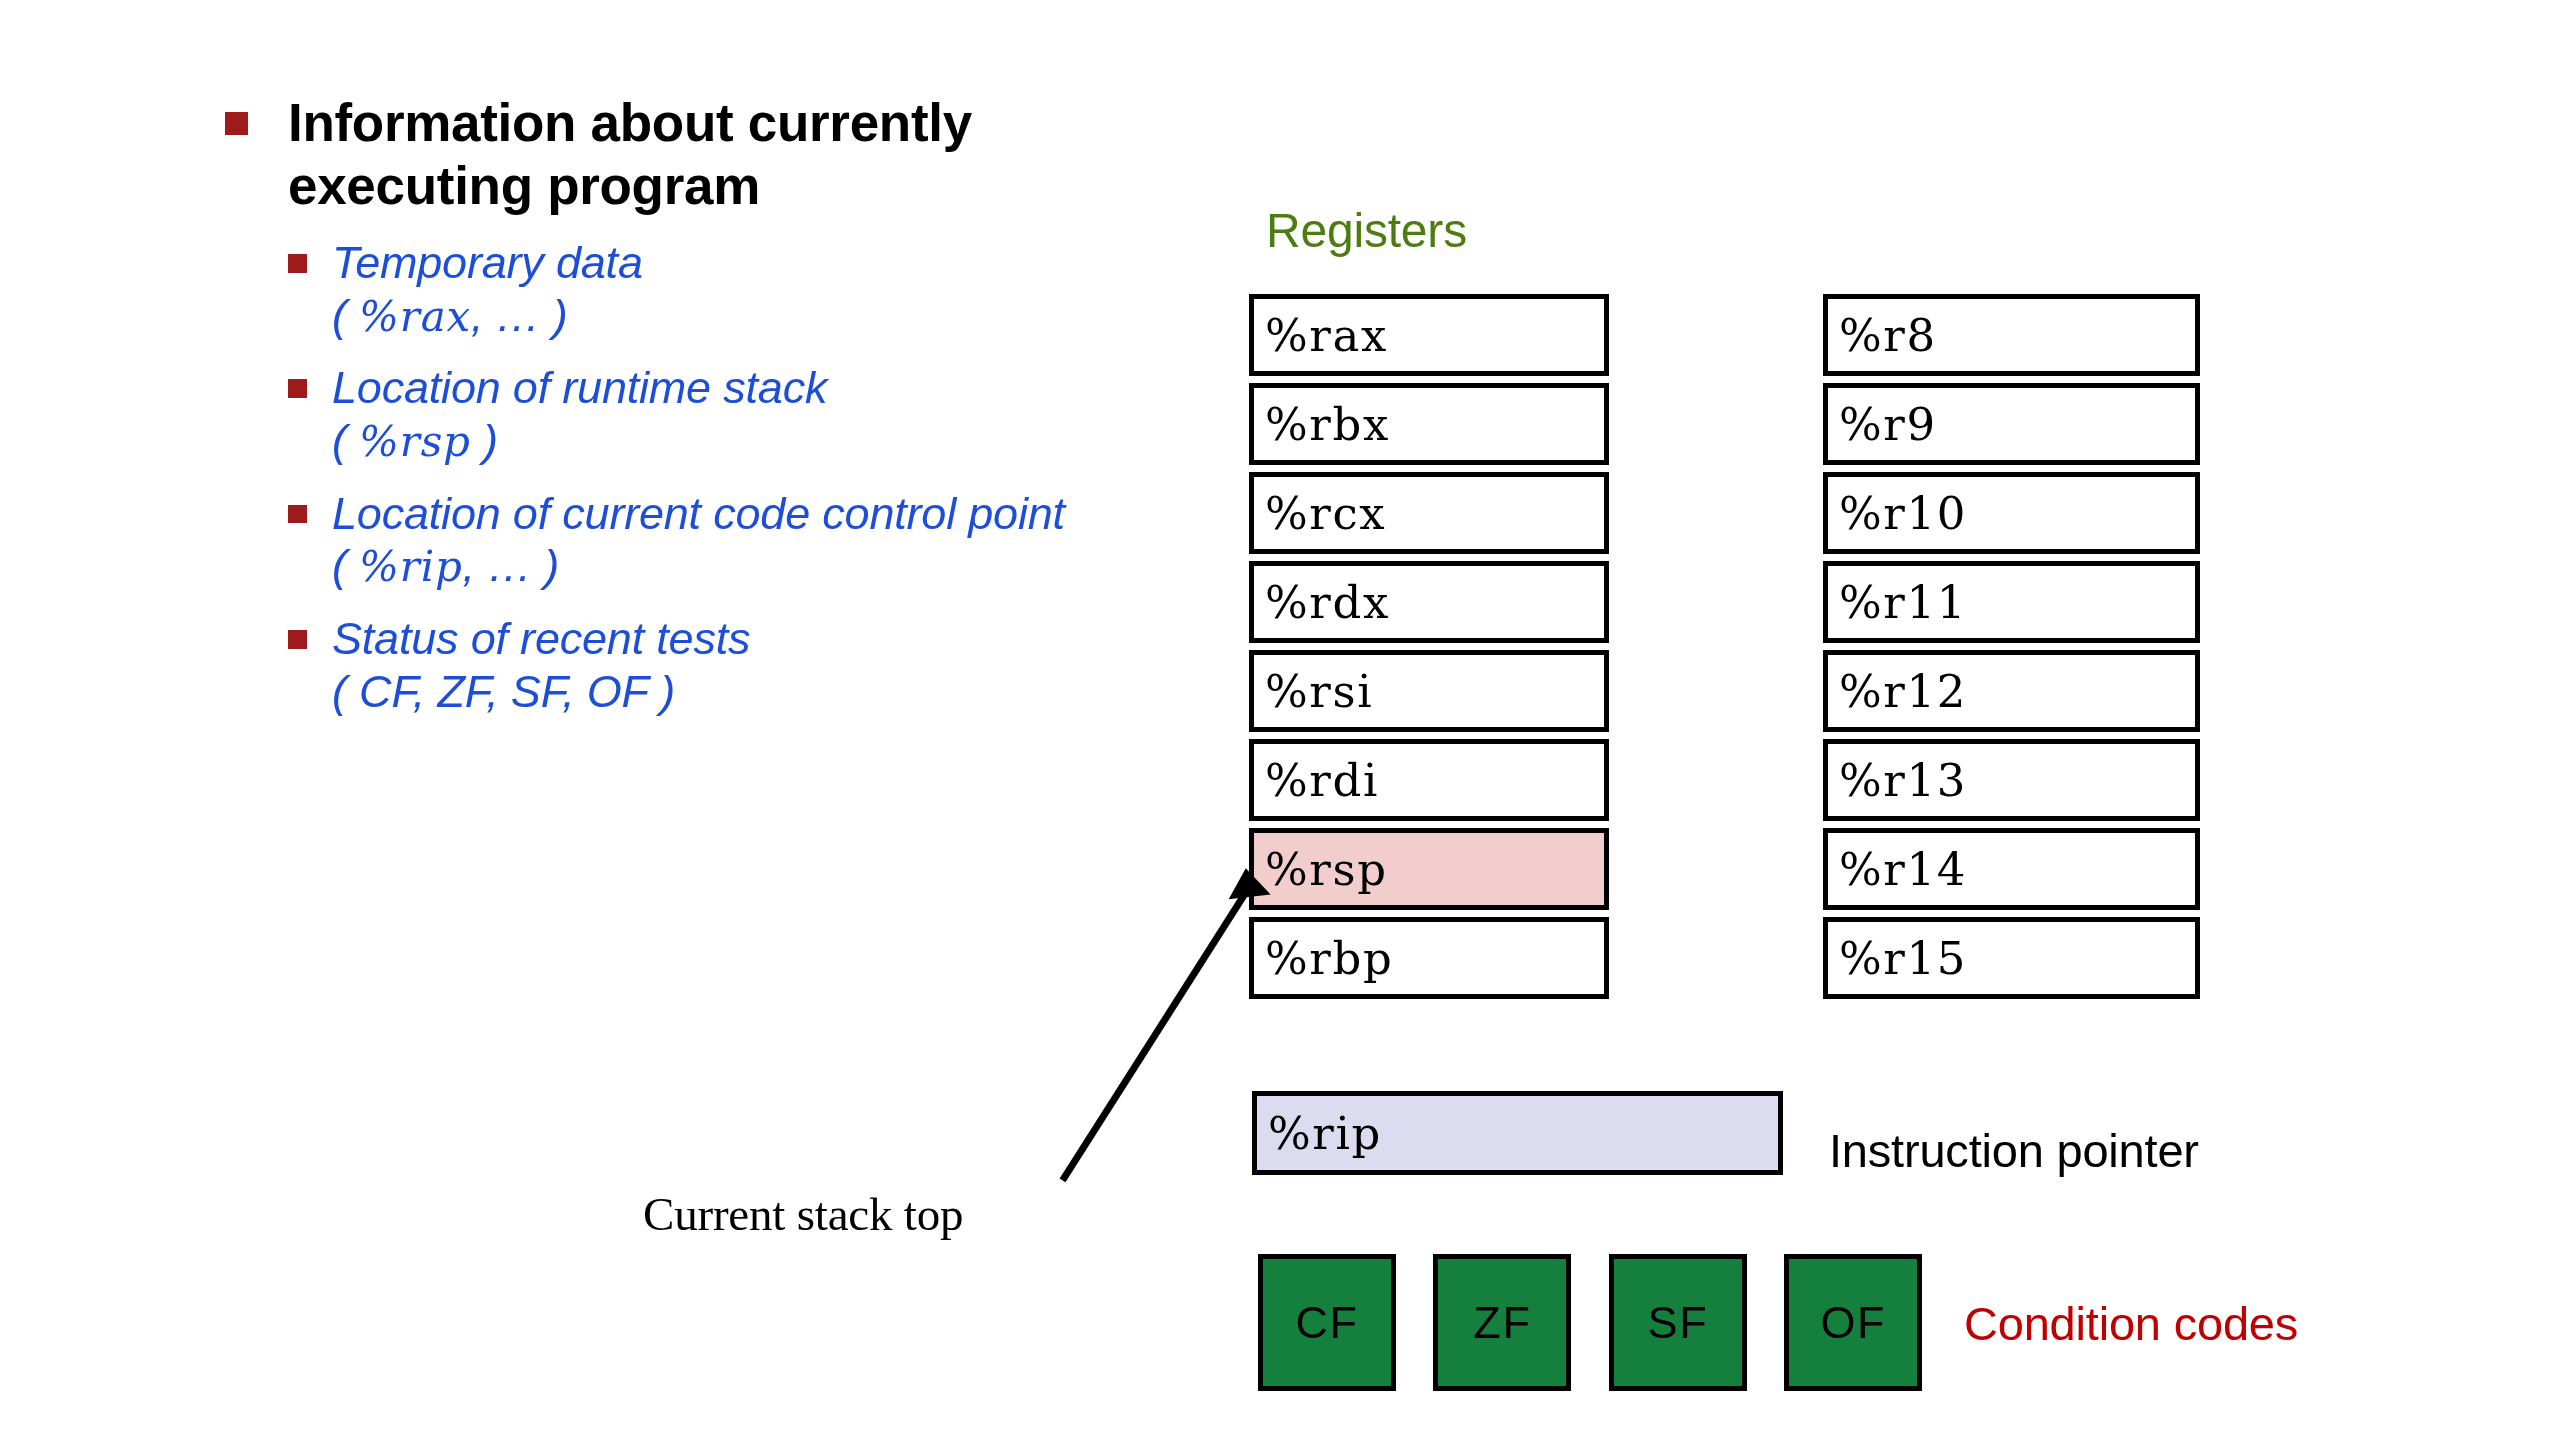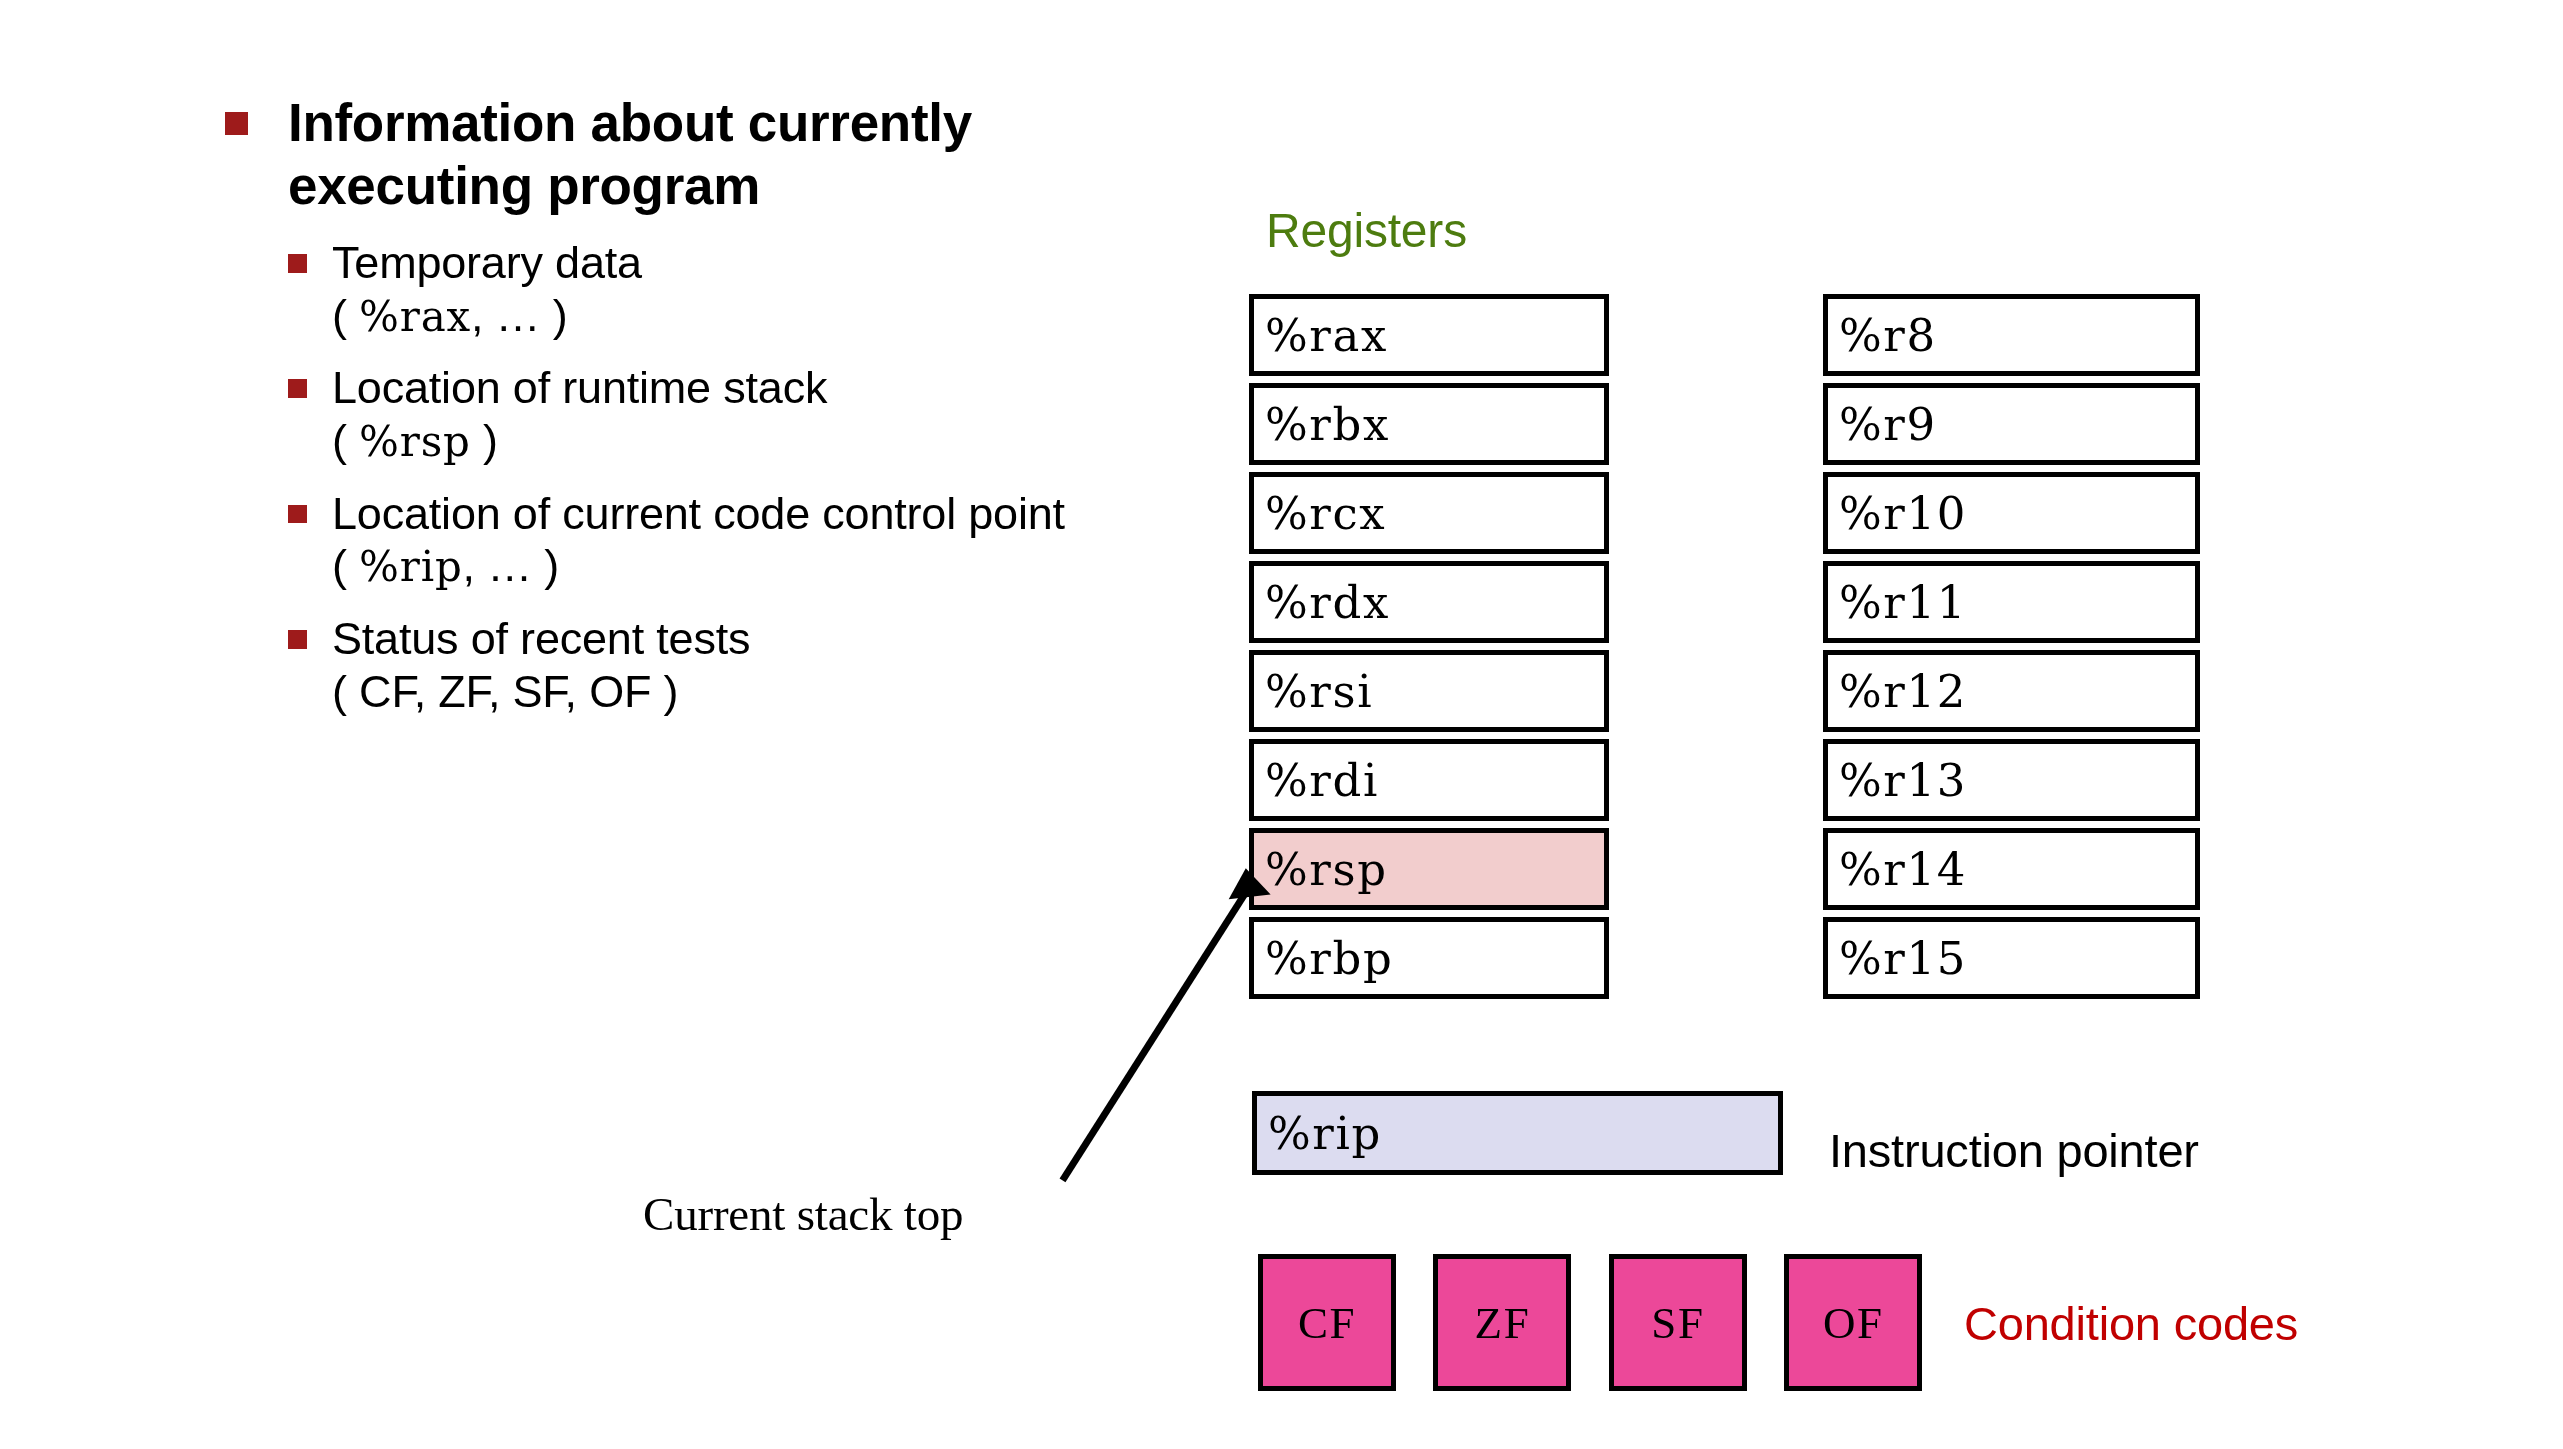--- a/index.html
+++ b/index.html
@@ -41,23 +41,24 @@
     width: 23px;
     height: 23px;
     background: #9e1b1b;
   }
 
   .lvl2 {
     position: relative;
     padding-left: 115px;
     font-size: 45px;
     line-height: 1.17;
-    color: #000000;
+    color: #1d4ed8;
     letter-spacing: -0.2px;
     margin-top: 20px;
+    font-style: italic;
   }
   .lvl2 .marker {
     position: absolute;
     left: 71px;
     top: 17px;
     width: 18.6px;
     height: 18.6px;
     background: #9e1b1b;
   }
   .mono {
@@ -136,22 +137,22 @@
   }
   .cc-box {
     box-sizing: border-box;
     display: inline-flex;
     align-items: center;
     justify-content: center;
     width: 138px;
     height: 137px;
     margin-right: 34px;
     border: 5.4px solid #000000;
-    background: #ec4899;
-    font-family: Liberation Serif, serif;
+    background: #15803d;
+    font-family: Liberation Sans, sans-serif;
     font-size: 45px;
     letter-spacing: 1.6px;
     color: #000000;
   }
   #cc-label {
     position: absolute;
     left: 1964px;
     top: 1296px;
     font-size: 47px;
     color: #c00000;

